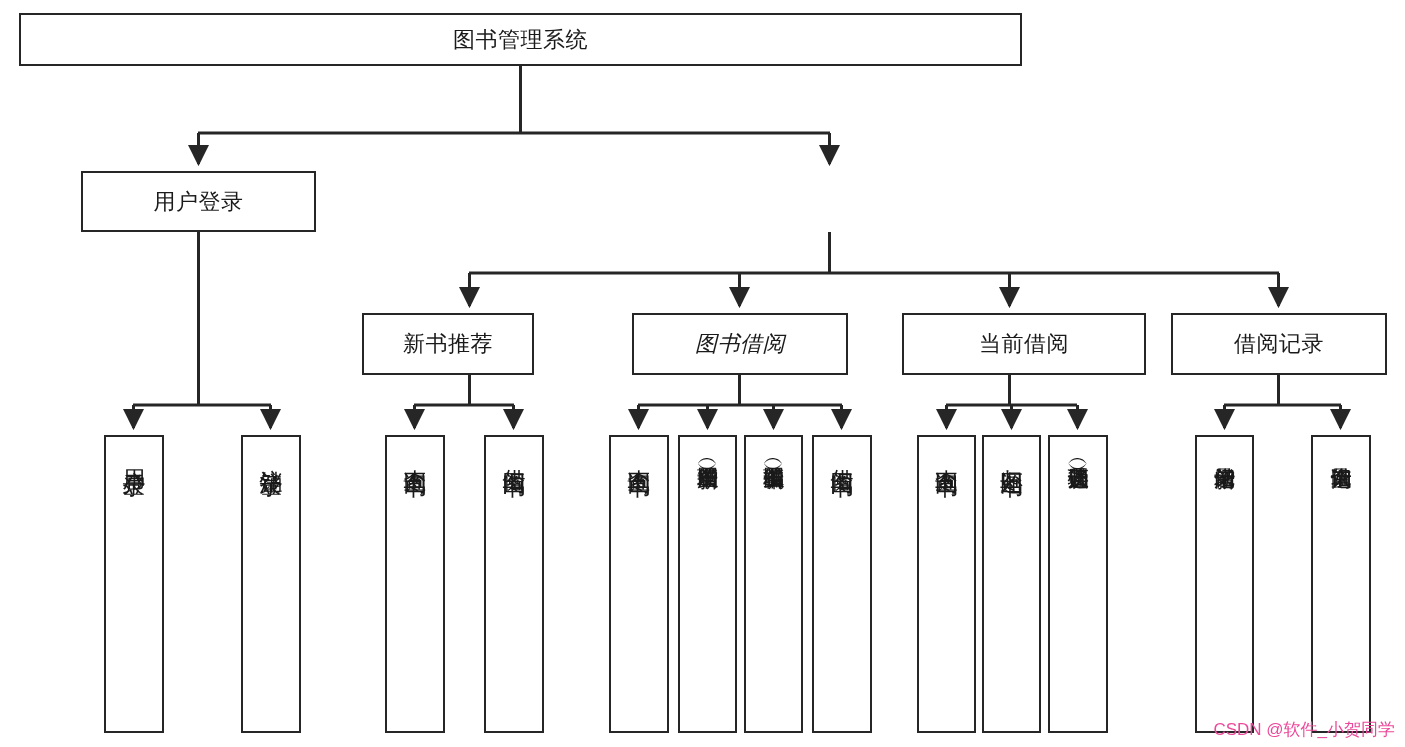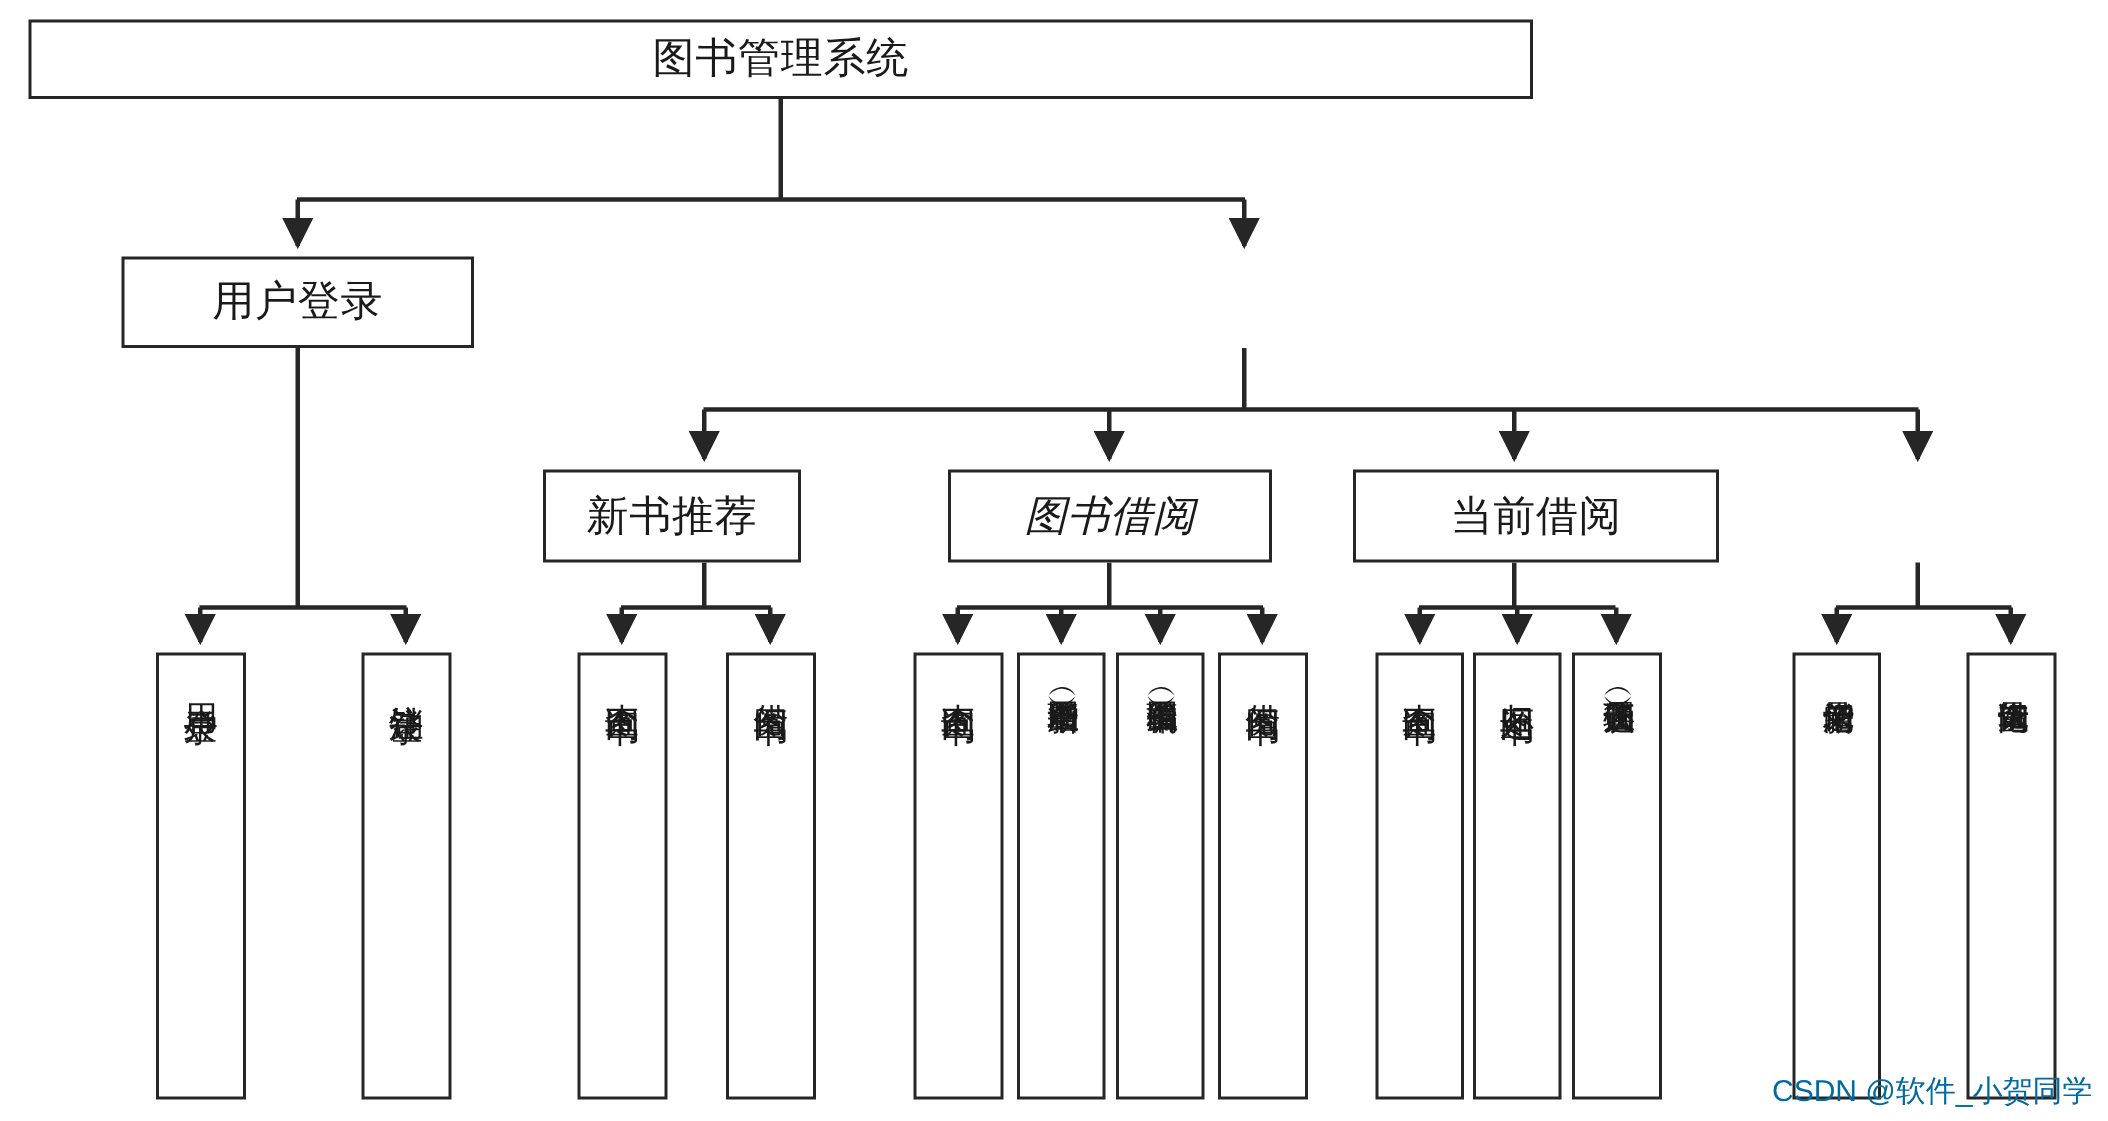--- a/index.html
+++ b/index.html
@@ -35,21 +35,21 @@
     color: #1a1a1a;
     z-index: 2;
   }
   .node .lbl {
     display: block;
     text-align: center;
     line-height: 1.15;
     white-space: nowrap;
   }
   .node.horiz .lbl {
-    font-size: 28px;
+    font-size: 22px;
     letter-spacing: 0.5px;
   }
   .node.vert {
     align-items: flex-start;
     padding-top: 14px;
   }
   .node.vert .lbl {
     writing-mode: vertical-rl;
     text-orientation: upright;
     font-size: 23px;
@@ -58,22 +58,22 @@
     white-space: nowrap;
   }
   .node.vert.tight .lbl {
     font-size: 21px;
     letter-spacing: 0px;
   }
   #watermark {
     position: absolute;
     right: 10px;
     bottom: 6px;
-    font-size: 20px;
-    color: #0369a1;
+    font-size: 17px;
+    color: #ec4899;
     z-index: 5;
     white-space: nowrap;
   }
 </style>
 </head>
 <body>
 
 <div id="canvas">
 
   <svg id="edges" viewBox="0 0 1405 747" width="1405" height="747">
@@ -136,20 +136,23 @@
 
   <div class="node horiz" style="left:362px; top:313px; width:172px; height:62px;">
     <span class="lbl">新书推荐</span>
   </div>
   <div class="node horiz" style="left:632px; top:313px; width:216px; height:62px;font-style:italic;">
     <span class="lbl">图书借阅</span>
   </div>
   <div class="node horiz" style="left:902px; top:313px; width:244px; height:62px;">
     <span class="lbl">当前借阅</span>
   </div>
+  <div class="node horiz" style="left:1171px; top:313px; width:216px; height:62px;">
+    <span class="lbl">借阅记录</span>
+  </div>
 
   <div class="node vert" style="left:104px; top:435px; width:60px; height:298px;">
     <span class="lbl">用户登录</span>
   </div>
   <div class="node vert" style="left:241px; top:435px; width:60px; height:298px;">
     <span class="lbl">注销登录</span>
   </div>
 
   <div class="node vert" style="left:385px; top:435px; width:60px; height:298px;">
     <span class="lbl">查询图书</span>

